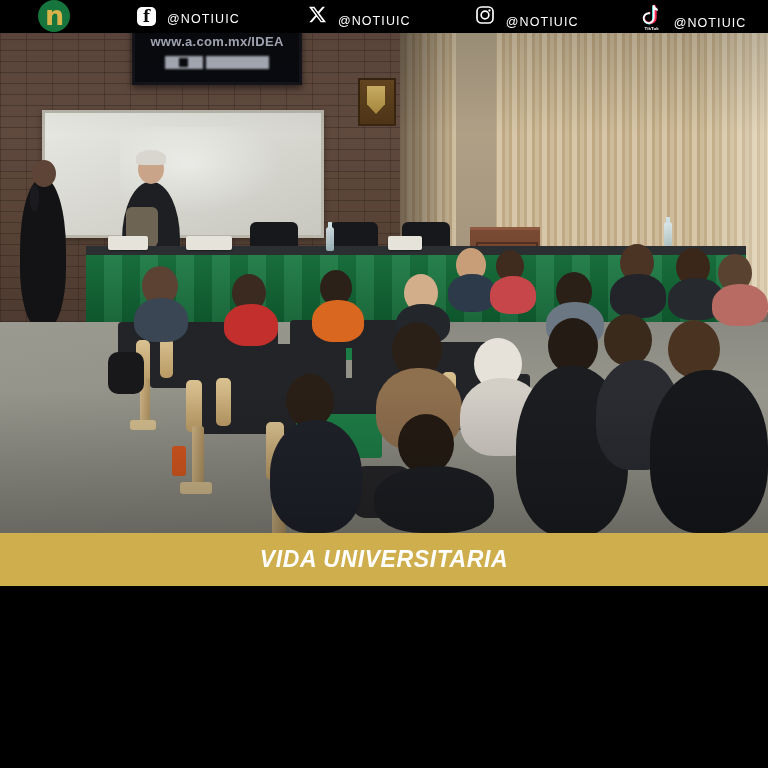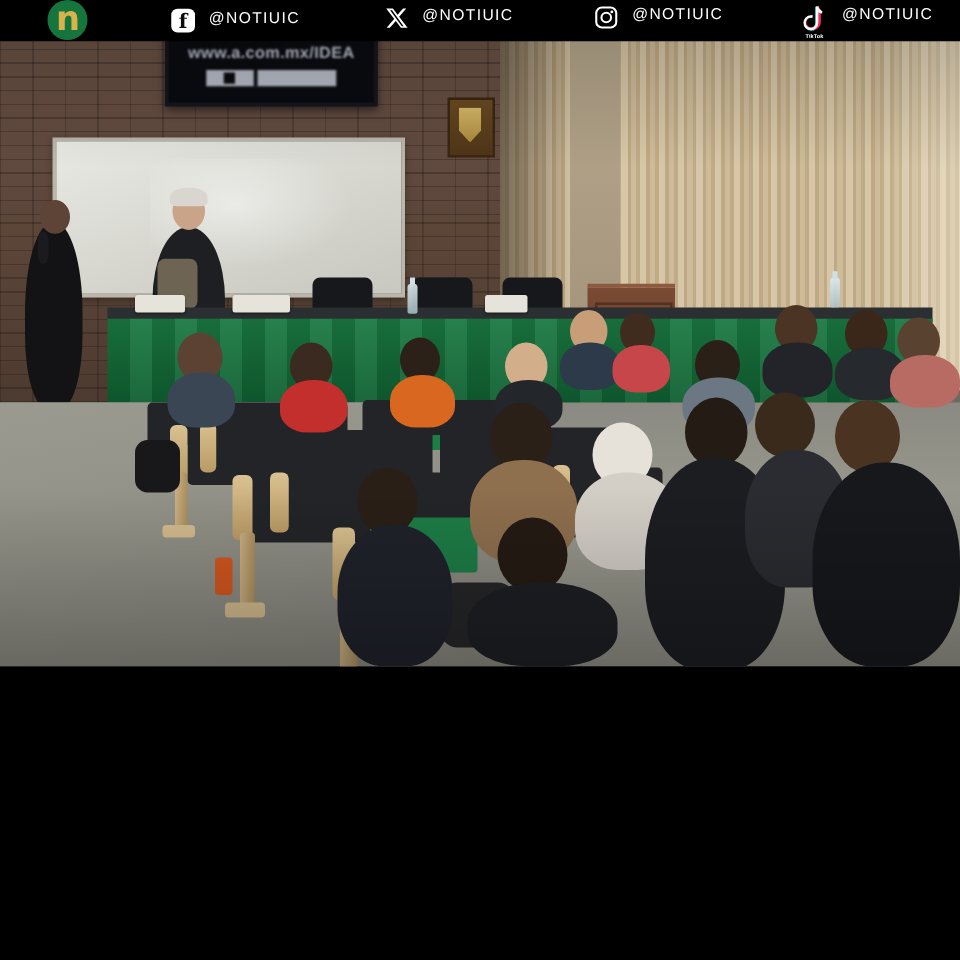--- a/index.html
+++ b/index.html
@@ -52,21 +52,21 @@
     font-family: "DejaVu Sans", sans-serif;
     font-weight: 700;
     font-size: 27px;
     line-height: 31px;
     text-align: center;
     letter-spacing: -1px;
   }
 
   .social-item {
     display: flex;
-    align-items: flex-start;
+    align-items: flex-end;
     flex: none;
     text-decoration: underline;
   }
   .social-item.fb   { margin-left: 65px; }
   .social-item.x    { margin-left: 68px; }
   .social-item.ig   { margin-left: 64px; }
   .social-item.tt   { margin-left: 62px; }
 
   .social-handle {
     color: #ffffff;
@@ -541,15 +541,18 @@
           <path fill="#25F4EE" d="M9.1 9.3v2.2a4.4 4.4 0 1 0 3.1 4.2V1.6h2.1c.1 1 .4 1.9 1 2.6V16a6.5 6.5 0 1 1-7.4-6.5l1.2-.2z"></path>
           <path fill="#FE2C55" d="M10.2 8.6v2.2a4.4 4.4 0 1 0 3.1 4.2V.9h2.1c.2 1.2.8 2.2 1.7 2.9V15.3a6.5 6.5 0 1 1-8-6.4l1.1-.3z"></path>
           <path fill="#ffffff" d="M9.7 9v2.2a4.4 4.4 0 1 0 3.1 4.2V1.3h2.1c.3 1.9 1.6 3.4 3.4 3.9v2.2a6.1 6.1 0 0 1-3.4-1.1v9.1a6.5 6.5 0 1 1-6.5-6.5l1.3.1z"></path>
         </svg>
         <span class="tt-label">TikTok</span>
       </span>
       <span class="social-handle">@NOTIUIC</span>
     </div>
   </div>
 
+  <div class="cat-banner">
+    <span class="cat-text">VIDA UNIVERSITARIA</span>
+  </div>
 
 
 </div>
 
 </body></html>

